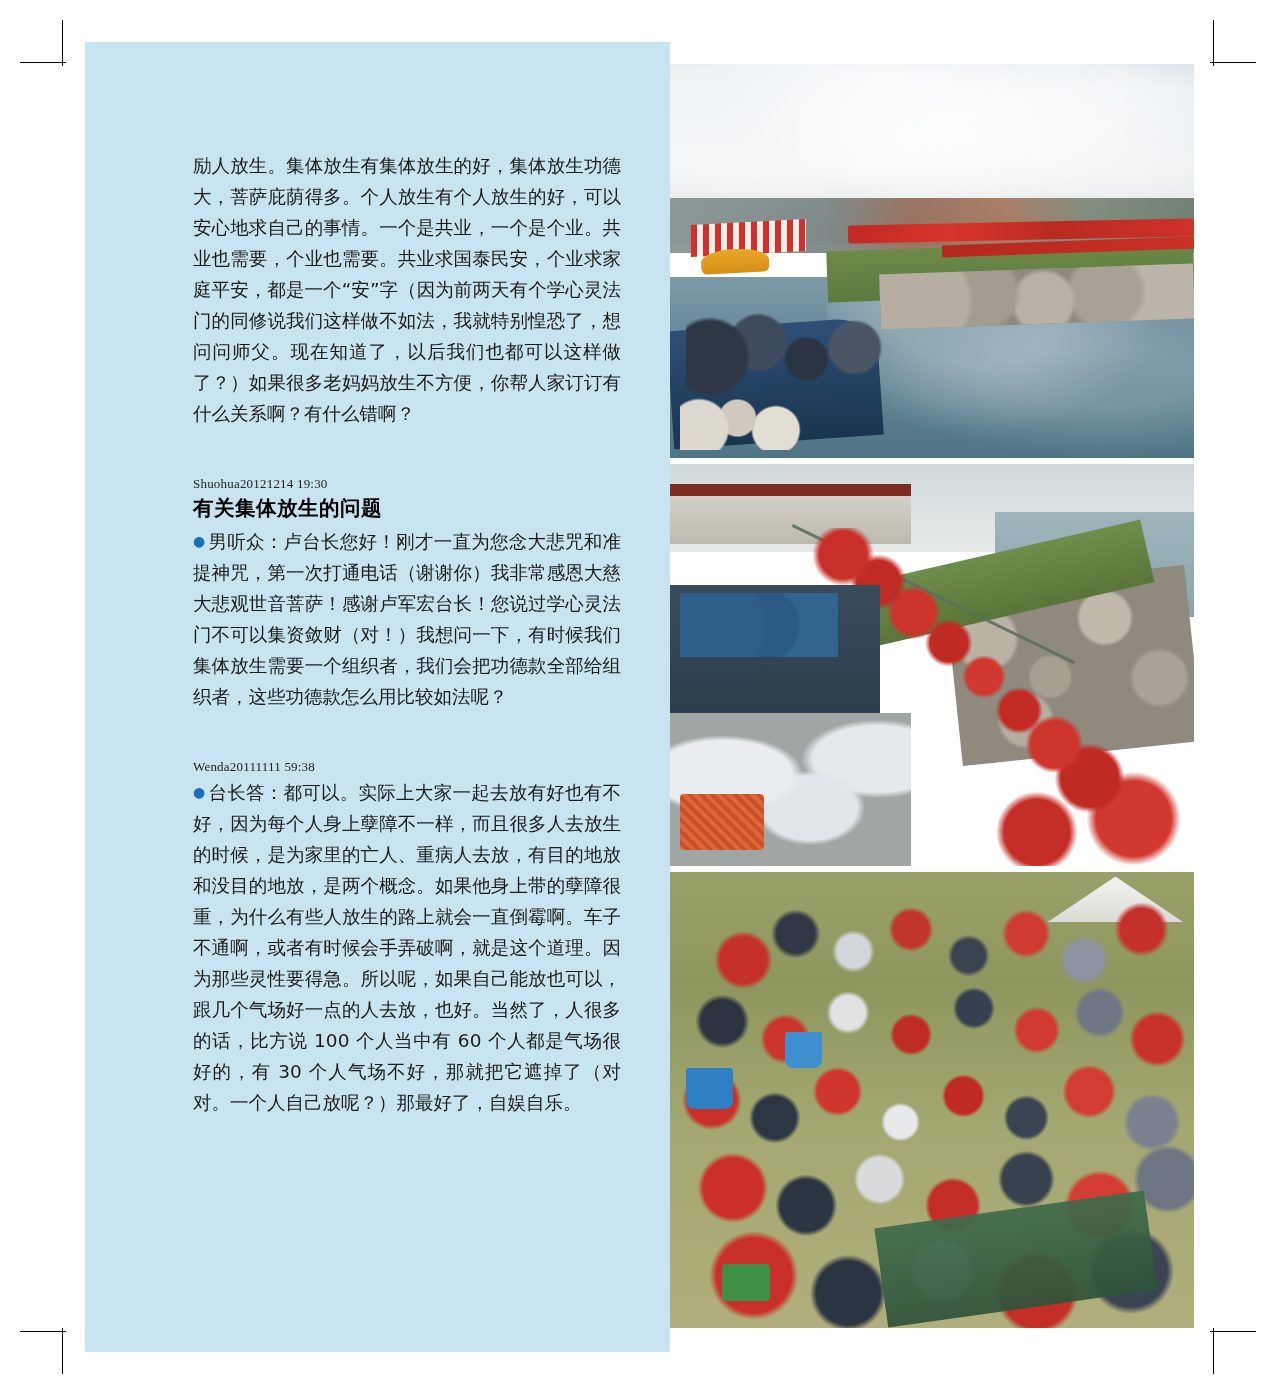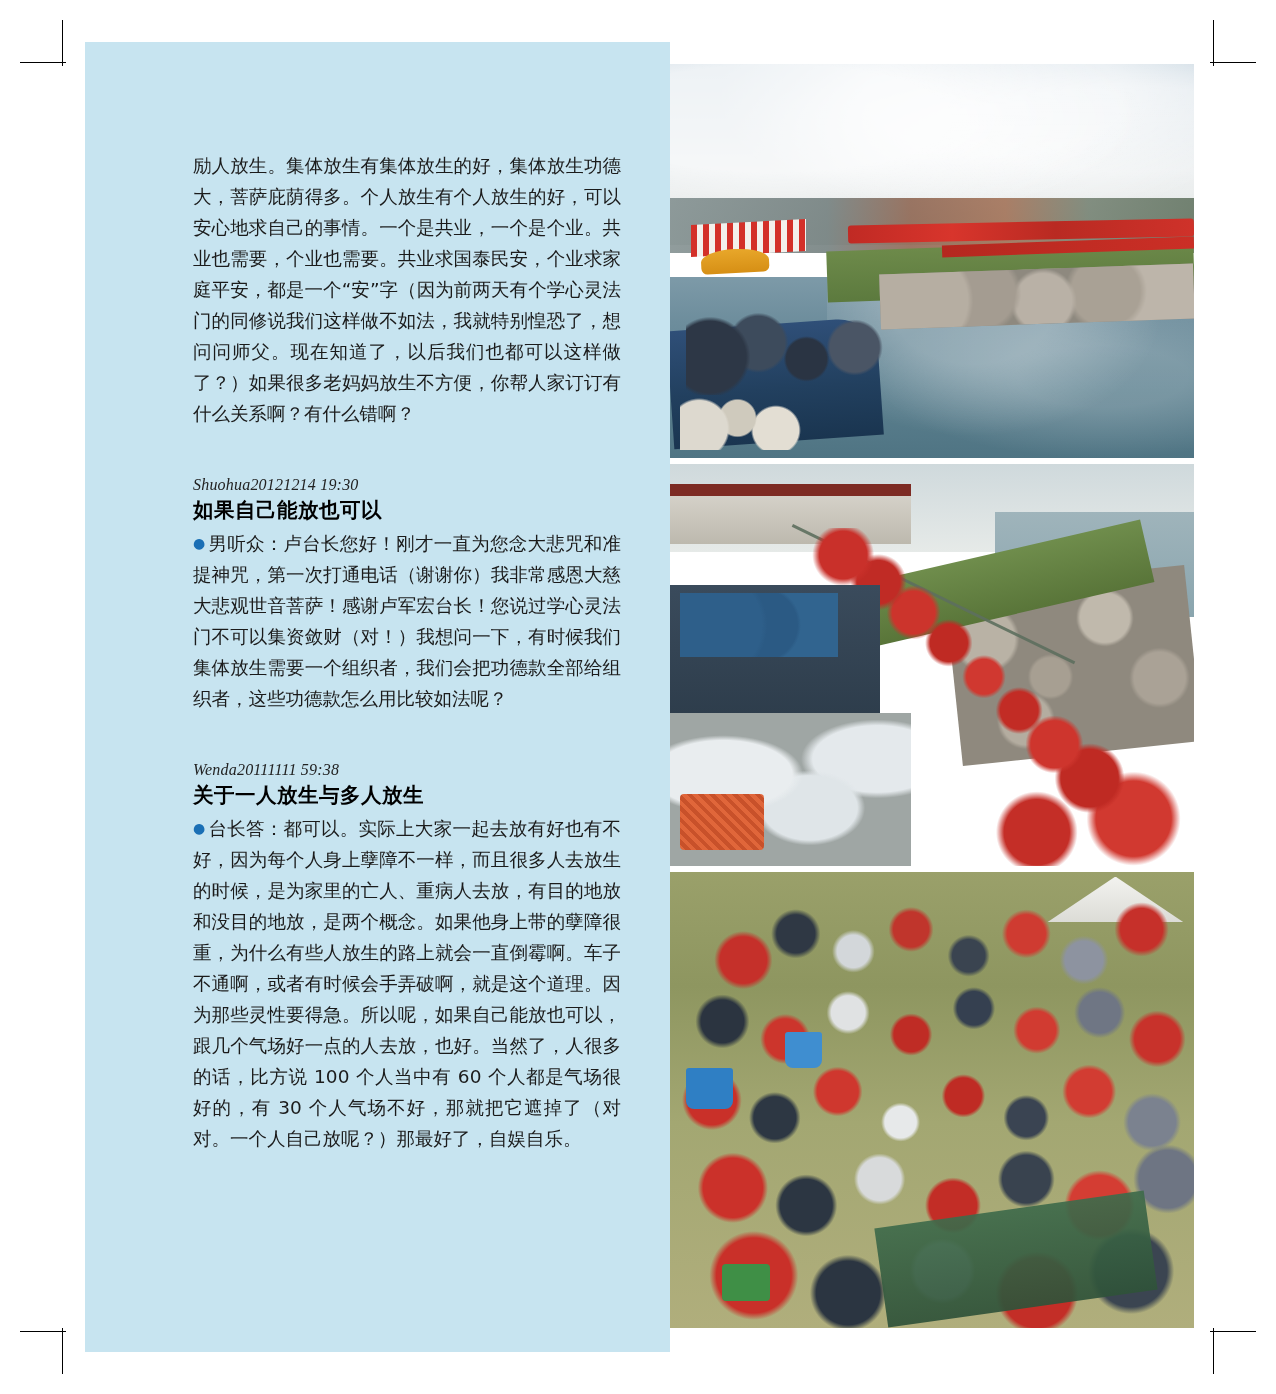--- a/index.html
+++ b/index.html
@@ -55,22 +55,21 @@
     line-height: 31px;
     text-align: justify;
     text-justify: inter-ideograph;
     margin: 0;
   }
 
   .section { margin-top: 47px; }
 
   .src {
     font-family: "Liberation Serif", serif;
-    font-size: 16px;
-    font-style: italic;
+    font-size: 13px;
     color: #222;
     margin: 8px 0 2px 0;
     letter-spacing: 0.2px;
   }
 
   .head {
     font-family: "DejaVu Sans", sans-serif;
     font-size: 20.5px;
     font-weight: bold;
     color: #000;
@@ -370,27 +369,26 @@
   <div class="crop crop-v" style="left:1213px; top:1328px;"></div>
 
   <div class="text-panel"></div>
 
   <div class="text-col">
 
     <p class="para">励人放生。集体放生有集体放生的好，集体放生功德大，菩萨庇荫得多。个人放生有个人放生的好，可以安心地求自己的事情。一个是共业，一个是个业。共业也需要，个业也需要。共业求国泰民安，个业求家庭平安，都是一个“安”字（因为前两天有个学心灵法门的同修说我们这样做不如法，我就特别惶恐了，想问问师父。现在知道了，以后我们也都可以这样做了？）如果很多老妈妈放生不方便，你帮人家订订有什么关系啊？有什么错啊？</p>
 
     <div class="section">
       <p class="src">Shuohua20121214 19:30</p>
-      <p class="head">如果自己能放也可以</p>
+      <p class="head">有关集体放生的问题</p>
       <p class="para qa"><span class="bullet">●</span><span>男听众：卢台长您好！刚才一直为您念大悲咒和准提神咒，第一次打通电话（谢谢你）我非常感恩大慈大悲观世音菩萨！感谢卢军宏台长！您说过学心灵法门不可以集资敛财（对！）我想问一下，有时候我们集体放生需要一个组织者，我们会把功德款全部给组织者，这些功德款怎么用比较如法呢？</span></p>
     </div>
 
     <div class="section">
       <p class="src">Wenda20111111 59:38</p>
-      <p class="head">关于一人放生与多人放生</p>
       <p class="para qa"><span class="bullet">●</span><span>台长答：都可以。实际上大家一起去放有好也有不好，因为每个人身上孽障不一样，而且很多人去放生的时候，是为家里的亡人、重病人去放，有目的地放和没目的地放，是两个概念。如果他身上带的孽障很重，为什么有些人放生的路上就会一直倒霉啊。车子不通啊，或者有时候会手弄破啊，就是这个道理。因为那些灵性要得急。所以呢，如果自己能放也可以，跟几个气场好一点的人去放，也好。当然了，人很多的话，比方说 100 个人当中有 60 个人都是气场很好的，有 30 个人气场不好，那就把它遮掉了（对对。一个人自己放呢？）那最好了，自娱自乐。</span></p>
     </div>
 
   </div>
 
   <div class="photos">
 
     <div class="photo p1">
       <div class="sky"></div>
       <div class="clouds"></div>

